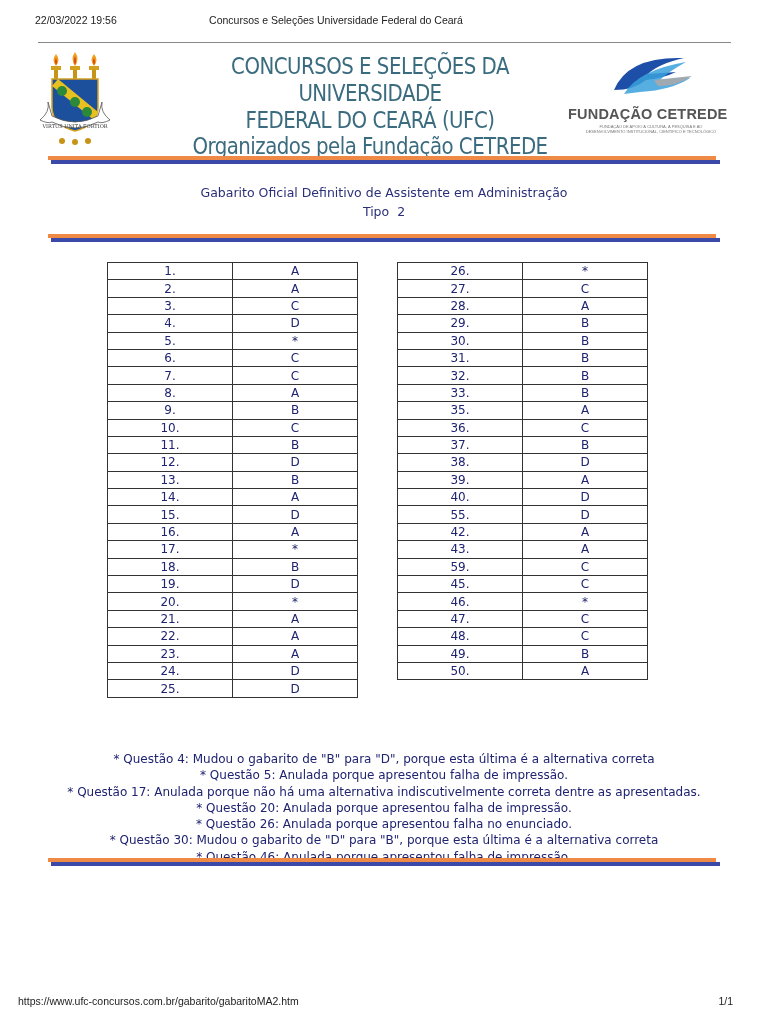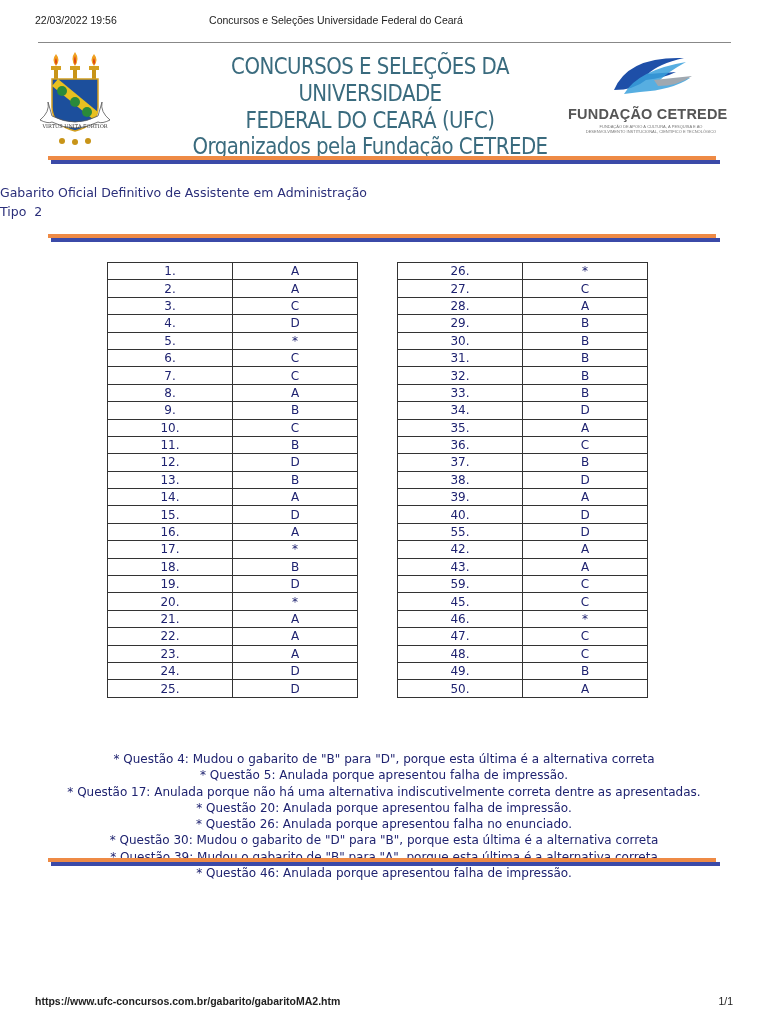--- a/index.html
+++ b/index.html
@@ -16,34 +16,34 @@
   .banner-text .l3 { font-size: 23px; line-height: 27px; }
 
   .logo-cetrede { position: absolute; left: 568px; top: 50px; width: 166px; height: 96px; }
   .cetrede-name { position: absolute; left: 0; top: 56px; width: 166px; text-align: left; font-family: "Liberation Sans", sans-serif; font-weight: bold; font-size: 14.5px; color: #555; letter-spacing: 0.2px; }
   .cetrede-sub { position: absolute; left: 0; top: 74px; width: 166px; text-align: center; font-family: "Liberation Sans", sans-serif; font-size: 4px; color: #777; line-height: 5px; }
 
   .divider { position: absolute; left: 48px; width: 672px; height: 9px; }
   .divider .o { position: absolute; left: 0; top: 0; width: 668px; height: 4px; background: #ee8a45; }
   .divider .b { position: absolute; left: 3px; top: 4px; width: 669px; height: 4px; background: #3b4aa8; }
 
-  .doc-title { position: absolute; top: 183px; left: 0; width: 768px; text-align: left; font-family: "DejaVu Sans", sans-serif; font-size: 12.5px; color: #2b2f7a; line-height: 19px; }
+  .doc-title { position: absolute; top: 183px; left: 0; width: 768px; text-align: center; font-family: "DejaVu Sans", sans-serif; font-size: 12.5px; color: #2b2f7a; line-height: 19px; }
 
   table.gab { position: absolute; top: 262px; border-collapse: collapse; font-family: "DejaVu Sans", sans-serif; font-size: 12px; color: #1f2370; }
   table.gab td { border: 1px solid #333; height: 16.4px; padding: 0; text-align: center; line-height: 14px; }
   table.gab td.q { width: 124px; }
   table.gab td.a { width: 124px; }
   #t1 { left: 107px; }
   #t2 { left: 397px; }
 
   .notes { position: absolute; top: 711px; left: 0; width: 768px; text-align: center; font-family: "DejaVu Sans", sans-serif; font-size: 12px; color: #1f2370; line-height: 16.3px; margin-top: 40px; }
   .notes div { white-space: nowrap; }
 
   .print-ftr { position: absolute; top: 995px; left: 0; width: 768px; font-family: "Liberation Sans", sans-serif; font-size: 10.5px; color: #222; }
-  .print-ftr .url { position: absolute; left: 35px; font-weight: bold; }
+  .print-ftr .url { position: absolute; left: 18px; }
   .print-ftr .pg { position: absolute; right: 35px; }
 </style>
 </head>
 <body>
 
 <div class="print-hdr">
   <span class="date">22/03/2022 19:56</span>
   <span class="ttl">Concursos e Seleções Universidade Federal do Ceará</span>
 </div>
 <div class="hr-top"></div>
@@ -248,24 +248,20 @@
       </tr>
       <tr>
         <td class="q">32.</td>
         <td class="a">B</td>
       </tr>
       <tr>
         <td class="q">33.</td>
         <td class="a">B</td>
       </tr>
       <tr>
-        <td class="q">34.</td>
-        <td class="a">D</td>
-      </tr>
-      <tr>
         <td class="q">35.</td>
         <td class="a">A</td>
       </tr>
       <tr>
         <td class="q">36.</td>
         <td class="a">C</td>
       </tr>
       <tr>
         <td class="q">37.</td>
         <td class="a">B</td>
@@ -325,21 +321,20 @@
     </tbody>
   </table>
 
 <div class="notes" id="notes">
     <div>* Questão 4: Mudou o gabarito de "B" para "D", porque esta última é a alternativa correta</div>
     <div>* Questão 5: Anulada porque apresentou falha de impressão.</div>
     <div>* Questão 17: Anulada porque não há uma alternativa indiscutivelmente correta dentre as apresentadas.</div>
     <div>* Questão 20: Anulada porque apresentou falha de impressão.</div>
     <div>* Questão 26: Anulada porque apresentou falha no enunciado.</div>
     <div>* Questão 30: Mudou o gabarito de "D" para "B", porque esta última é a alternativa correta</div>
-    <div>* Questão 39: Mudou o gabarito de "B" para "A", porque esta última é a alternativa correta</div>
     <div>* Questão 46: Anulada porque apresentou falha de impressão.</div>
   </div>
 
 <div class="divider" style="top:858px;">
     <div class="o"></div>
     <div class="b"></div>
   </div>
 
 <div class="print-ftr">
   <span class="url">https://www.ufc-concursos.com.br/gabarito/gabaritoMA2.htm</span>

